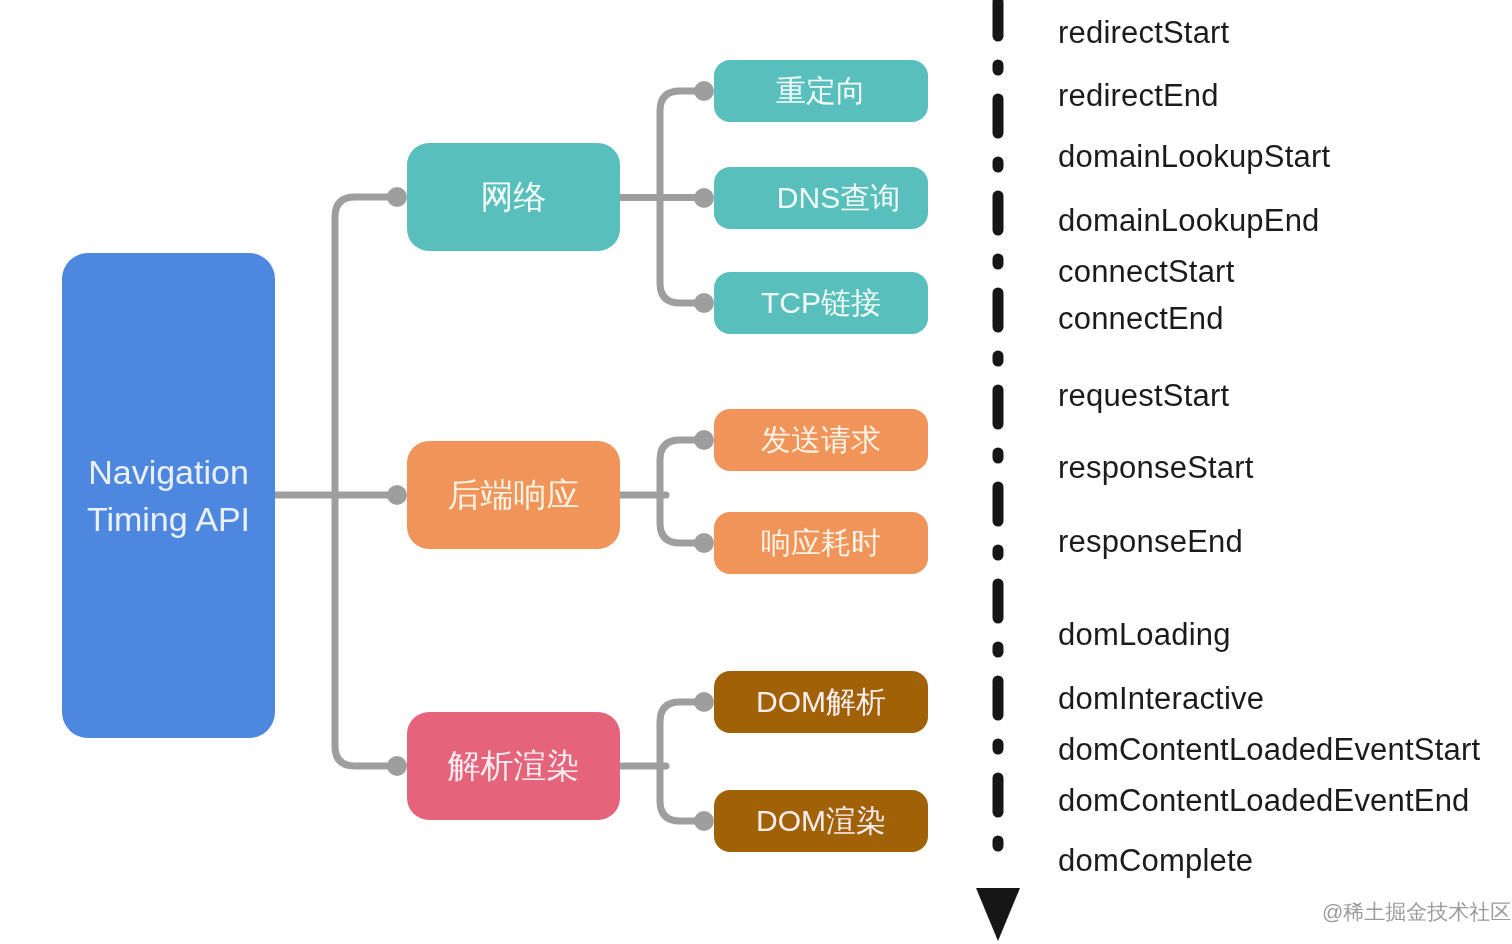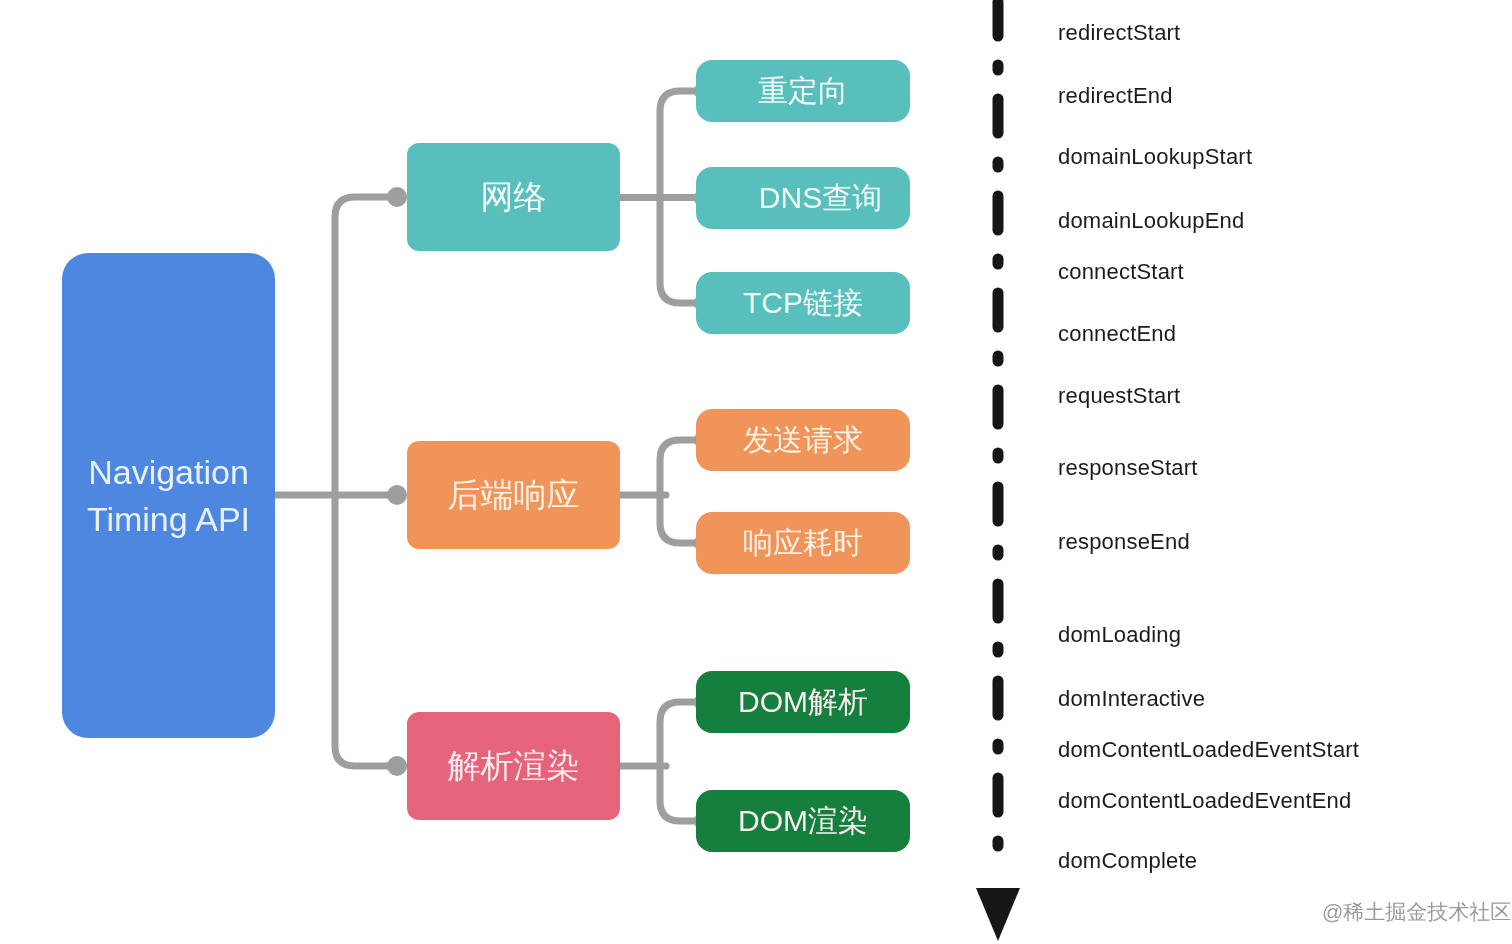--- a/index.html
+++ b/index.html
@@ -20,44 +20,44 @@
     box-sizing: border-box;
   }
   .node-root {
     left: 62px; top: 253px; width: 213px; height: 485px;
     background: #4e87e0; border-radius: 26px;
     color: #eaf1fc; font-size: 34px; line-height: 47px; font-weight: 400;
     padding: 16px 14px;
   }
   .node-branch {
     left: 407px; width: 213px; height: 108px;
-    border-radius: 12px; font-size: 33px; font-weight: 500;
+    border-radius: 22px; font-size: 33px; font-weight: 500;
   }
   .node-branch-network { top: 143px; background: #58bfbd; color: #f2fbf9; }
   .node-branch-backend { top: 441px; background: #f0945a; color: #faf3e6; }
   .node-branch-render  { top: 712px; background: #e5637b; color: #fcedf0; text-align: center; }
 
   .node-leaf {
-    left: 696px; width: 214px; height: 62px;
+    left: 714px; width: 214px; height: 62px;
     border-radius: 16px; font-size: 30px; font-weight: 500;
   }
   .leaf-teal   { background: #58bfbd; color: #f2fbf9; }
   .leaf-orange { background: #f0945a; color: #faf3e6; }
-  .leaf-pink   { background: #15803d; color: #fcedf0; }
+  .leaf-pink   { background: #a16207; color: #fcedf0; }
   .leaf-redirect { top: 60px; }
   .leaf-dns      { top: 167px; padding-left: 35px; }
   .leaf-tcp      { top: 272px; }
   .leaf-send     { top: 409px; }
   .leaf-resp     { top: 512px; }
   .leaf-domparse { top: 671px; }
   .leaf-domrender{ top: 790px; }
 
   .timeline-event {
     position: absolute; left: 1058px; height: 30px; line-height: 30px;
-    font-size: 22px; color: #1b1b1b; letter-spacing: 0.2px;
+    font-size: 31px; color: #1b1b1b; letter-spacing: 0.2px;
     white-space: nowrap;
   }
 
   .watermark-zhihu {
     position: absolute; left: 1056px; top: 862px;
     font-size: 50px; font-weight: 700; color: #d7d7d7;
     text-shadow: 1px 1px 0 #ffffff, -1px -1px 0 #c0c0c0;
     white-space: nowrap; z-index: 5;
   }
   .watermark-juejin {
@@ -118,21 +118,21 @@
 
   <div class="node node-branch node-branch-render">解析渲染</div>
   <div class="node node-leaf leaf-pink leaf-domparse">DOM解析</div>
   <div class="node node-leaf leaf-pink leaf-domrender">DOM渲染</div>
 
   <div class="timeline-event" style="top:18px">redirectStart</div>
   <div class="timeline-event" style="top:81px">redirectEnd</div>
   <div class="timeline-event" style="top:142px">domainLookupStart</div>
   <div class="timeline-event" style="top:206px">domainLookupEnd</div>
   <div class="timeline-event" style="top:257px">connectStart</div>
-  <div class="timeline-event" style="top:319px">connectEnd</div>
+  <div class="timeline-event" style="top:304px">connectEnd</div>
   <div class="timeline-event" style="top:381px">requestStart</div>
   <div class="timeline-event" style="top:453px">responseStart</div>
   <div class="timeline-event" style="top:527px">responseEnd</div>
   <div class="timeline-event" style="top:620px">domLoading</div>
   <div class="timeline-event" style="top:684px">domInteractive</div>
   <div class="timeline-event" style="top:735px">domContentLoadedEventStart</div>
   <div class="timeline-event" style="top:786px">domContentLoadedEventEnd</div>
   <div class="timeline-event" style="top:846px">domComplete</div>
 
   <div class="watermark-juejin">@稀土掘金技术社区</div>

